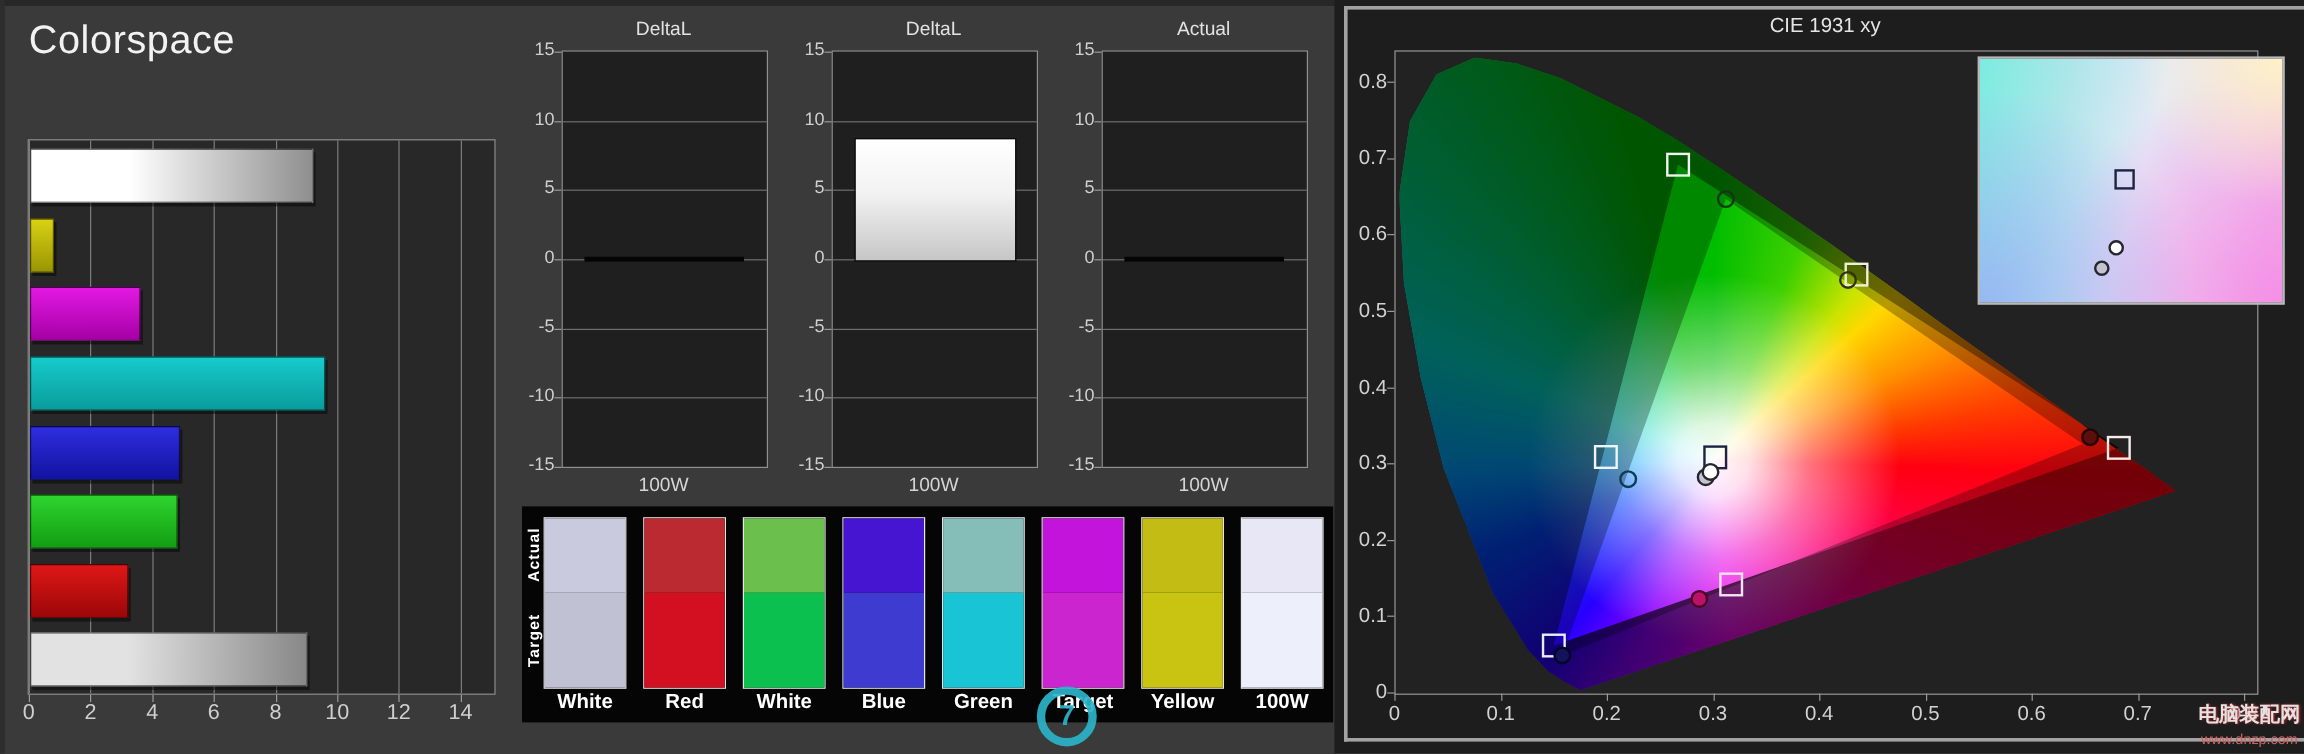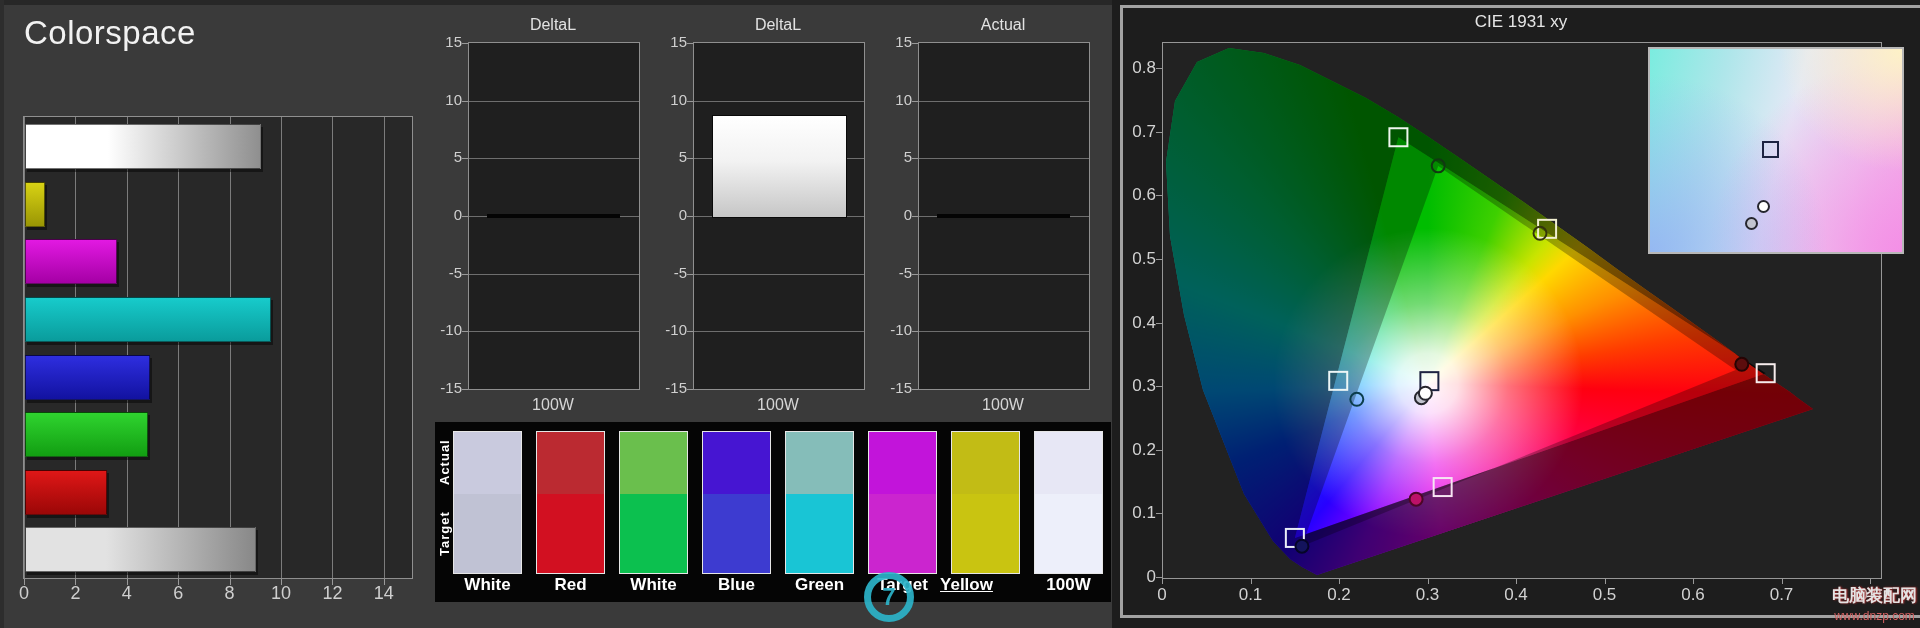--- a/index.html
+++ b/index.html
@@ -247,21 +247,21 @@
       <div class="swatch-label" style="left: 343px;">Green</div>
       <div class="swatch-col" style="left: 433px;">
         <div class="swatch-actual" style="background: rgb(194, 20, 218);"></div>
         <div class="swatch-target" style="background: rgb(203, 37, 207);"></div>
       </div>
       <div class="swatch-label" style="left: 426px;">Target</div>
       <div class="swatch-col" style="left: 516px;">
         <div class="swatch-actual" style="background: rgb(194, 188, 21);"></div>
         <div class="swatch-target" style="background: rgb(201, 196, 17);"></div>
       </div>
-      <div class="swatch-label" style="left: 490px; text-decoration: underline;">Yellow</div>
+      <div class="swatch-label" style="left: 509px;">Yellow</div>
       <div class="swatch-col" style="left: 599px;">
         <div class="swatch-actual" style="background: rgb(231, 231, 245);"></div>
         <div class="swatch-target" style="background: rgb(237, 239, 250);"></div>
       </div>
       <div class="swatch-label" style="left: 592px;">100W</div>
     </div>
 </div>
 
 <div id="cie-panel" class="abs">
   <div id="cie-frame"></div>

